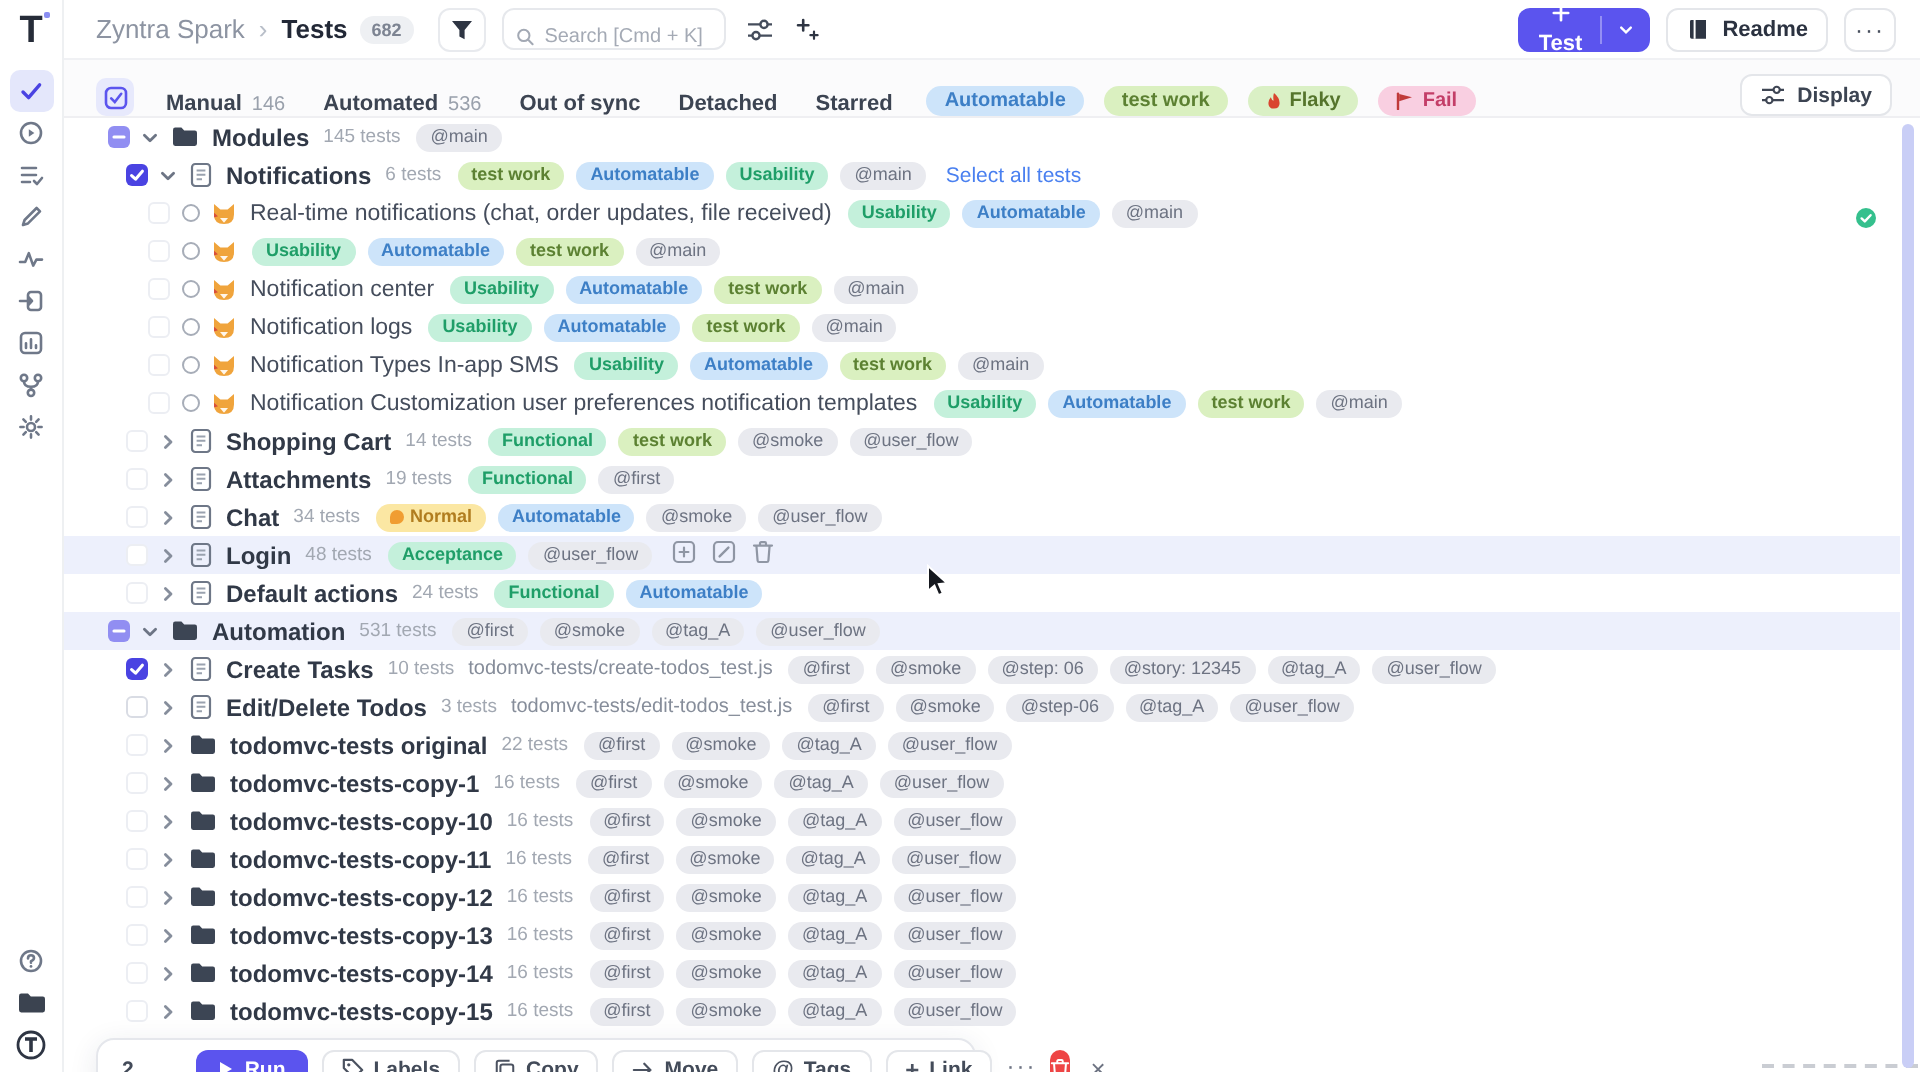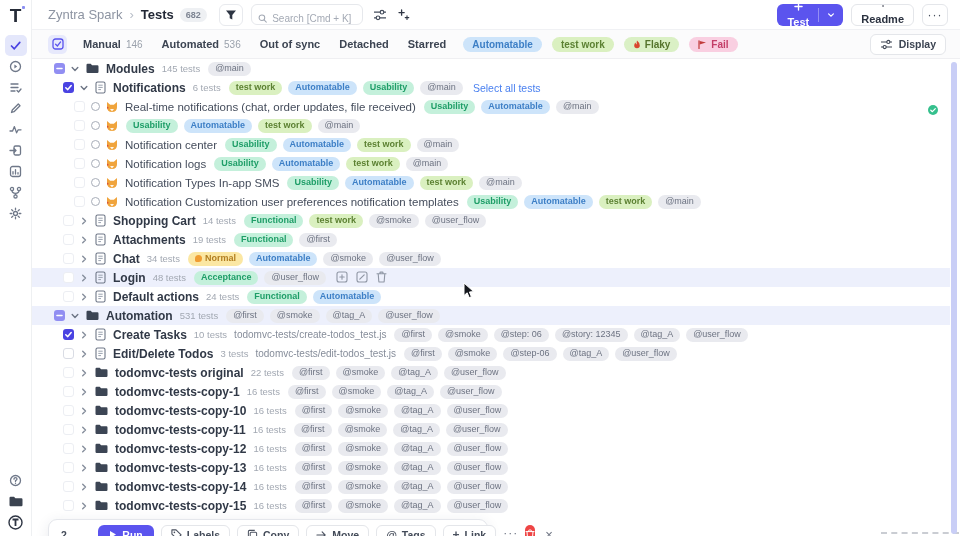--- a/index.html
+++ b/index.html
@@ -31,27 +31,27 @@
   .search input { border:none; outline:none; width:100%; font-size:10px; color:#3c4452; font-family:inherit; }
   .search input::placeholder { color:#a4aab5; }
   .hico { margin-left:10px; display:inline-flex; cursor:pointer; }
   .hspacer { flex:1; }
   .btn-test { background:#5b54ee; color:#fff; border:none; border-radius:6px; height:22px;
     display:inline-flex; align-items:center; font-size:11px; font-weight:600; cursor:pointer; padding:0; }
   .btn-test .main { display:inline-flex; align-items:center; gap:5px; padding:0 9px 0 10px;flex-direction:column; }
   .btn-test .split { width:1px; height:14px; background:rgba(255,255,255,.35); }
   .btn-test .chev { padding:0 8px; display:inline-flex; }
   .btn-light { border:1px solid #e4e6ea; background:#fff; border-radius:6px; height:22px; margin-left:8px;
-    display:inline-flex; align-items:center; gap:6px; padding:0 9px; font-size:11px; font-weight:600; color:#2b3240; cursor:pointer;flex-direction:column; }
+    display:inline-flex; align-items:center; gap:6px; padding:0 9px; font-size:11px; font-weight:600; color:#2b3240; cursor:pointer; }
   .btn-more { border:1px solid #e4e6ea; background:#fff; border-radius:6px; height:22px; width:26px; margin-left:8px;
     display:inline-flex; align-items:center; justify-content:center; color:#49505e; font-size:12px; letter-spacing:1px; cursor:pointer; }
 
   
   .filterbar { position:absolute; left:32px; right:0; top:30px; height:29px; background:#fbfbfc;
-    border-bottom:1px solid #efeff2; display:flex; align-items:center; padding:0 14px 0 16px; z-index:19; }
+    border-bottom:1px solid #efeff2; display:flex; align-items:flex-end; padding:0 14px 0 16px; z-index:19; }
   .selico { width:19px; height:19px; background:#e7e9fc; border-radius:5px; display:flex; align-items:center;
     justify-content:center; margin-right:16px; cursor:pointer; }
   .fitems { display:flex; align-items:center; gap:19px; }
   .fitem { font-size:11px; color:#3c4452; font-weight:600; cursor:pointer; display:flex; gap:5px; align-items:baseline; }
   .fitem .c { color:#9aa1ac; font-weight:400; font-size:10px; }
   .fchips { display:flex; align-items:center; gap:10px; margin-left:17px; }
   .chip { font-size:10px; font-weight:600; border-radius:9px; padding:2px 9px; cursor:pointer;
     display:inline-flex; align-items:center; gap:4px; }
   .fspacer { flex:1; }
   .btn-display { border:1px solid #e4e6ea; background:#fff; border-radius:6px; height:21px;

